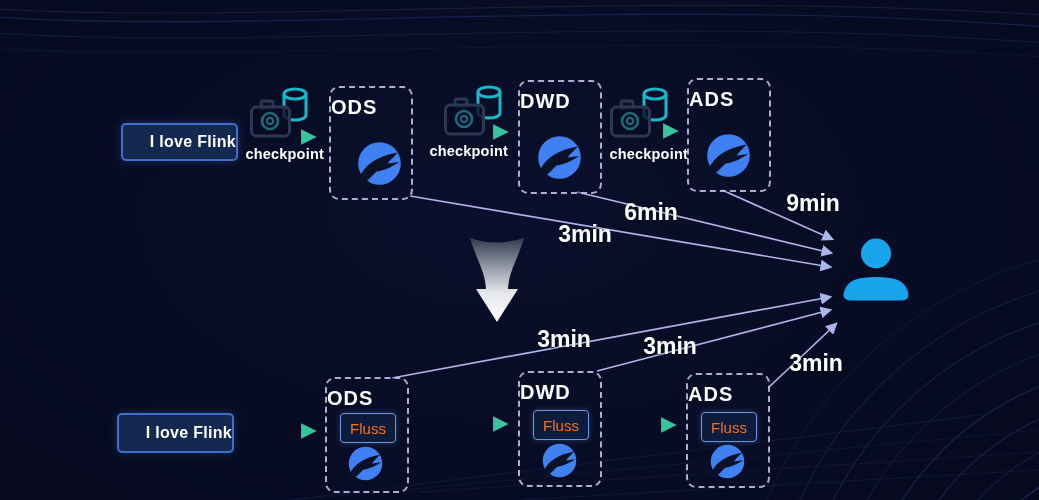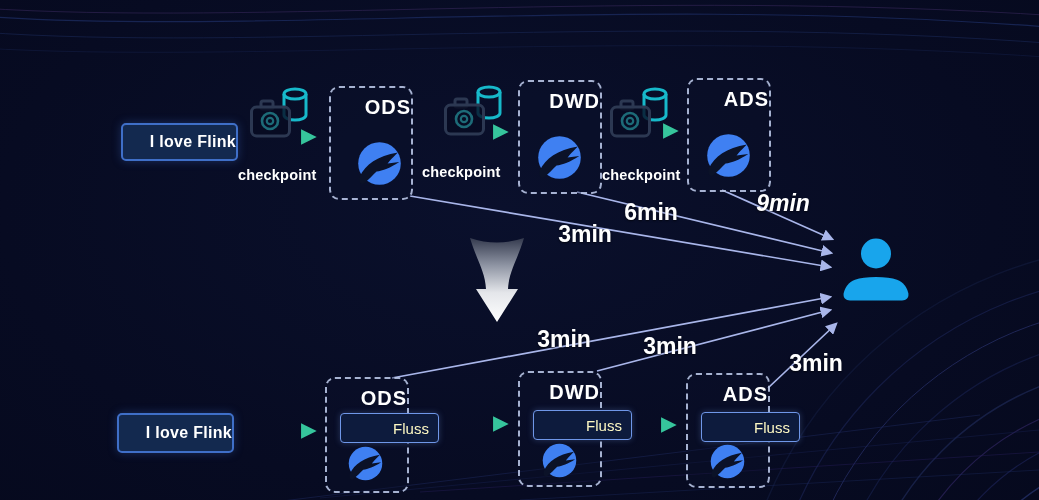--- a/index.html
+++ b/index.html
@@ -19,36 +19,35 @@
     background:#13294f;border:2px solid #3f6fc8;border-radius:5px;
     display:flex;align-items:center;justify-content:flex-end;
     font-size:16px;font-weight:800;color:#fff;letter-spacing:.3px;
     box-shadow:0 0 10px rgba(63,111,200,.35);
   }
   .stage-box{
     border:2px dashed rgba(196,208,240,.85);border-radius:10px;
     background:rgba(12,18,44,.35);
   }
   .stage-title{
-    width:100%;text-align:right;margin-top:8px;
+    width:100%;text-align:left;margin-top:8px;
     font-size:20px;font-weight:800;letter-spacing:1px;color:#fff;
   }
   .cp-label{
-    font-size:14.5px;font-weight:700;color:#fff;text-align:left;width:86px;letter-spacing:.2px;margin-top:21px;
+    font-size:14.5px;font-weight:700;color:#fff;text-align:right;width:86px;letter-spacing:.2px;
   }
   .lat-label{
     font-size:23px;font-weight:800;color:#fff;transform:translateX(-50%);white-space:nowrap;
     text-shadow:0 1px 2px rgba(0,0,0,.6);
   }
   .fluss-box{
     border:1.5px solid #6f97e8;border-radius:4px;background:#0d1b3d;
     display:flex;align-items:center;justify-content:center;
-    font-size:15px;font-weight:400;color:#fef9c3;
+    font-size:15px;font-weight:400;color:#f97316;
     box-shadow:0 0 6px rgba(111,151,232,.3);
-    padding-left:43px;
   }
   .logo-wrap{display:block;}
 </style>
 </head>
 <body>
 
 <div id="canvas">
 
   <svg class="layer" viewBox="0 0 1039 500">
     <defs>
@@ -172,21 +171,21 @@
 
   <div class="abs stage-box" style="left:687px;top:78px;width:80px;height:110px;">
     <div class="stage-title">ADS</div>
     <svg class="abs logo-wrap" style="left:16px;top:52px;width:47px;height:47px;">
         <use href="#sym-flink"></use>
       </svg>
   </div>
 
   <div class="abs lat-label" style="left:585px;top:221px;">3min</div>
   <div class="abs lat-label" style="left:651px;top:199px;">6min</div>
-  <div class="abs lat-label" style="left:783px;top:190px;font-style:italic;">9min</div>
+  <div class="abs lat-label" style="left:813px;top:190px;">9min</div>
 
   <svg class="abs logo-wrap" style="left:836px;top:236px;width:80px;height:66px;">
       <use href="#sym-person"></use>
     </svg>
 
   <div class="abs src-box" style="left:117px;top:413px;width:113px;height:36px;">
     <span>I love Flink</span>
   </div>
 
   <div class="abs stage-box" style="left:325px;top:377px;width:80px;height:112px;">

